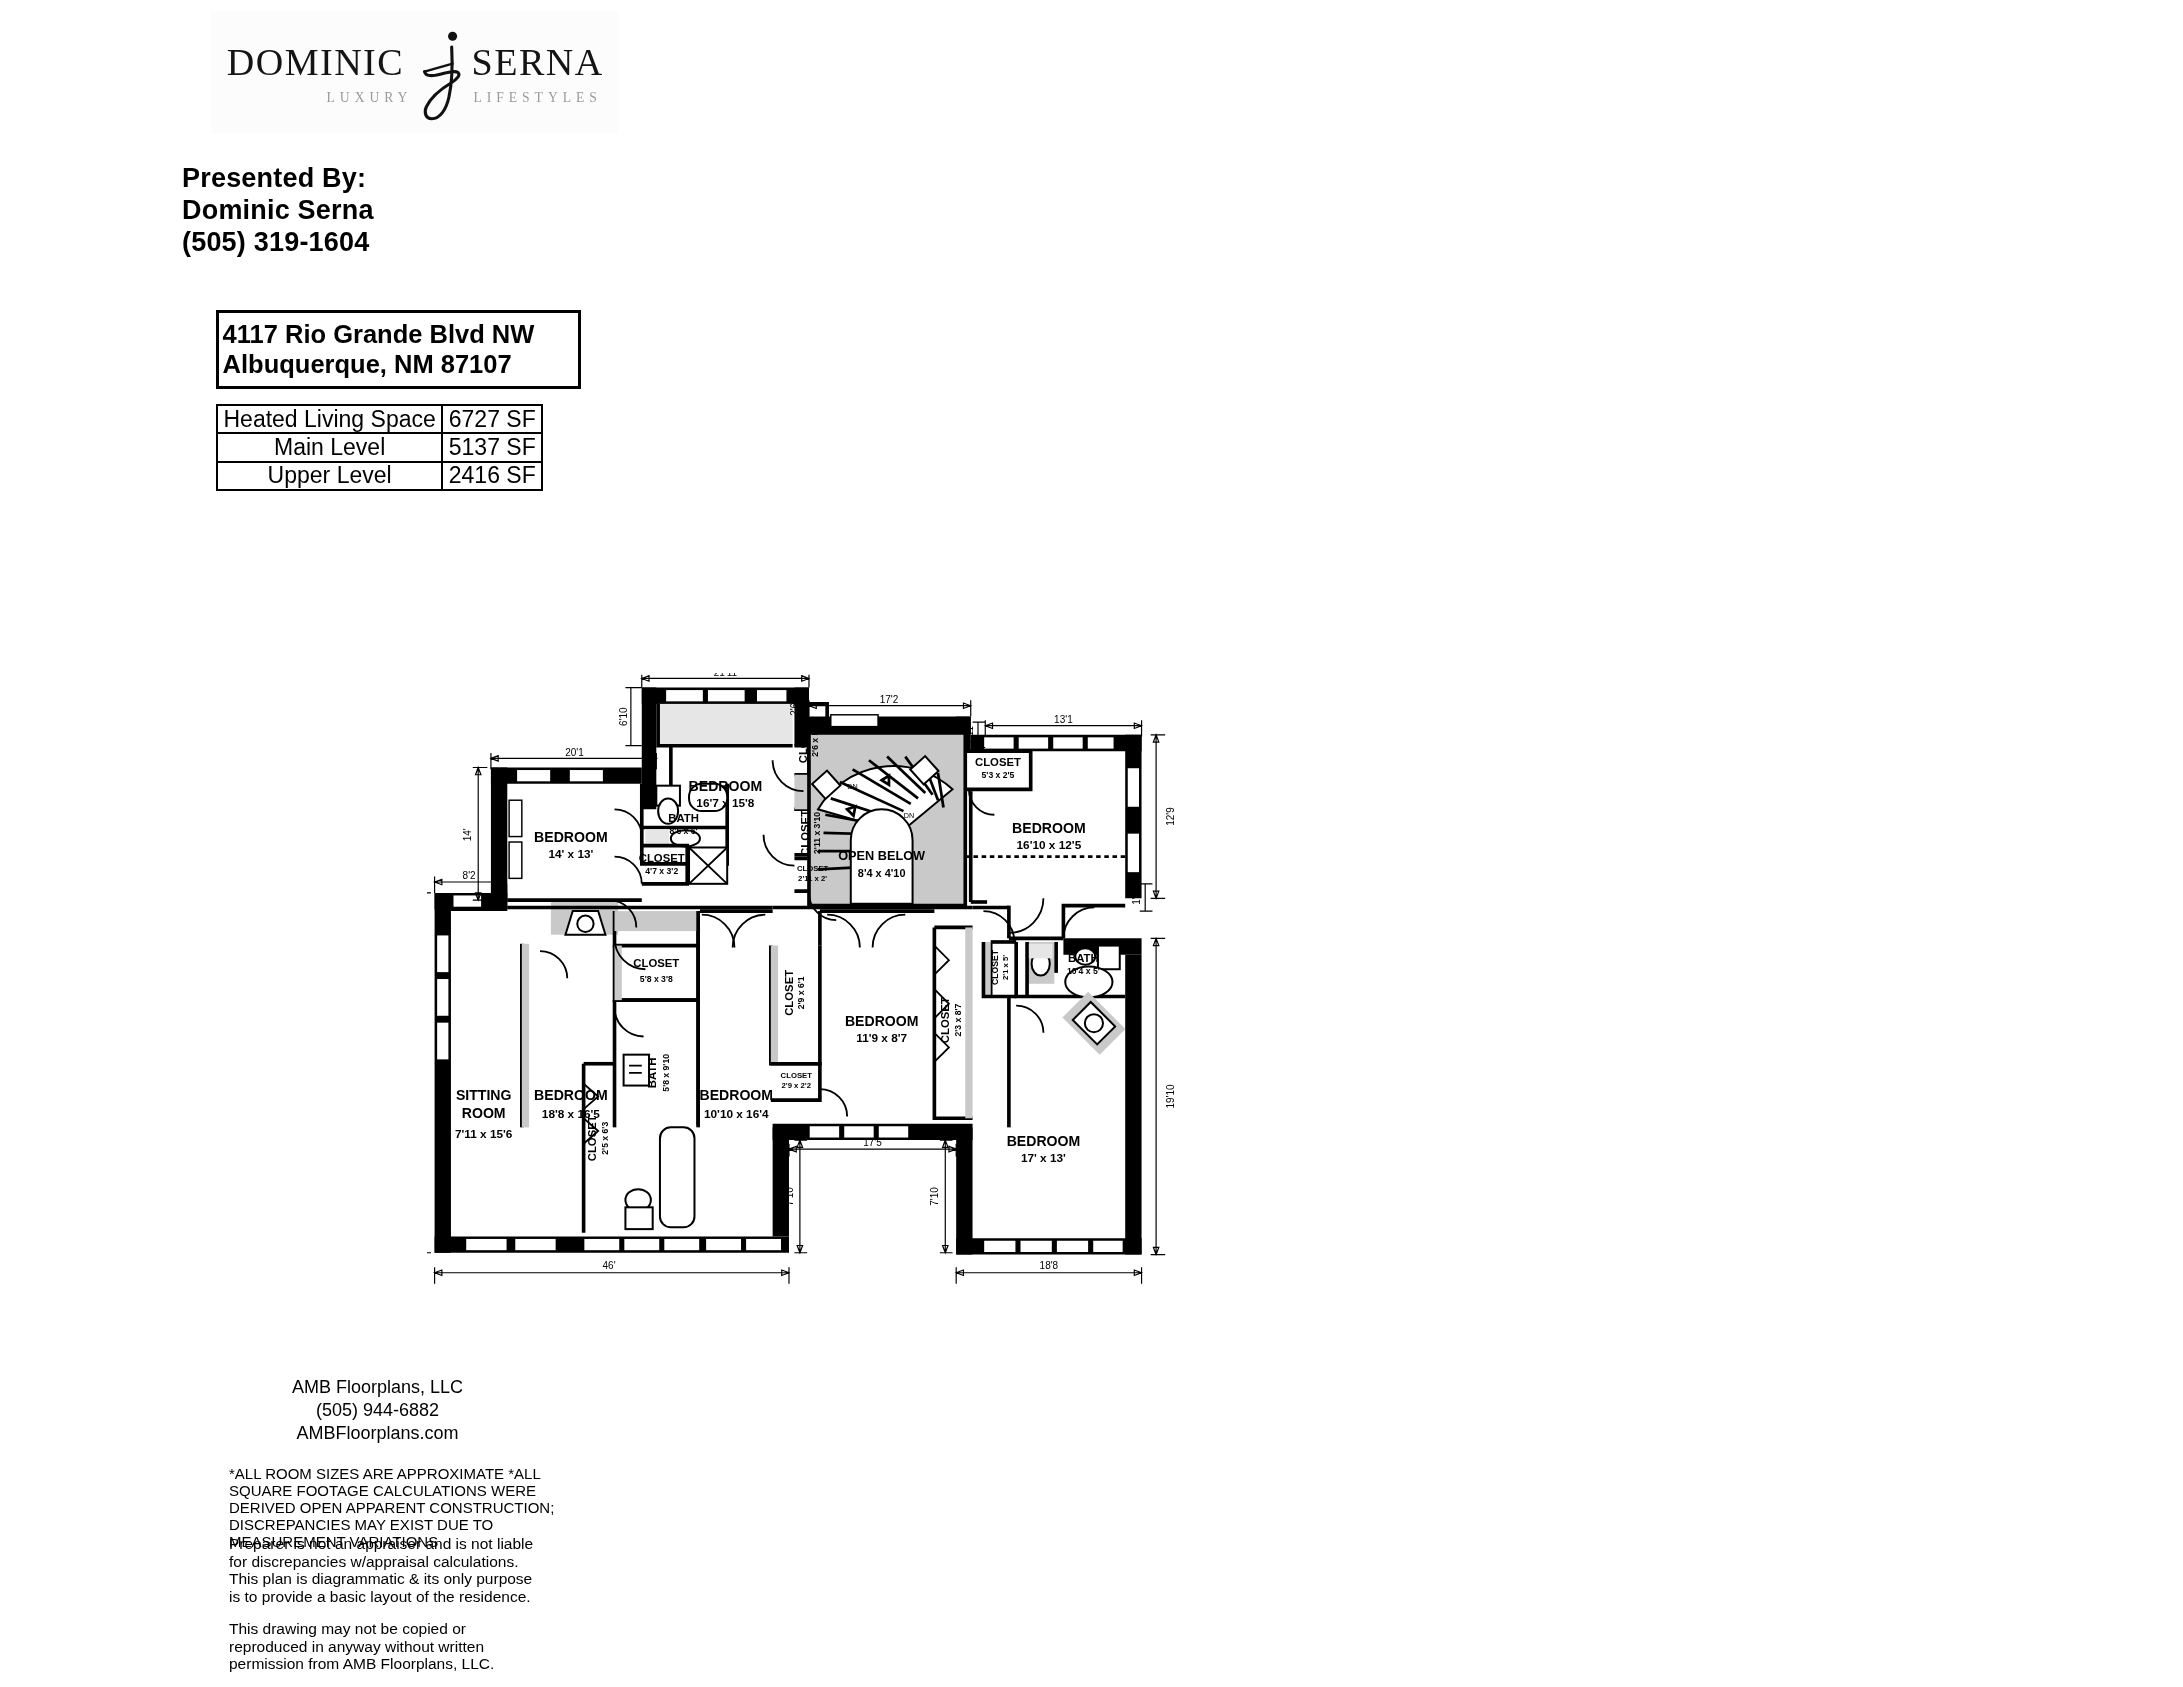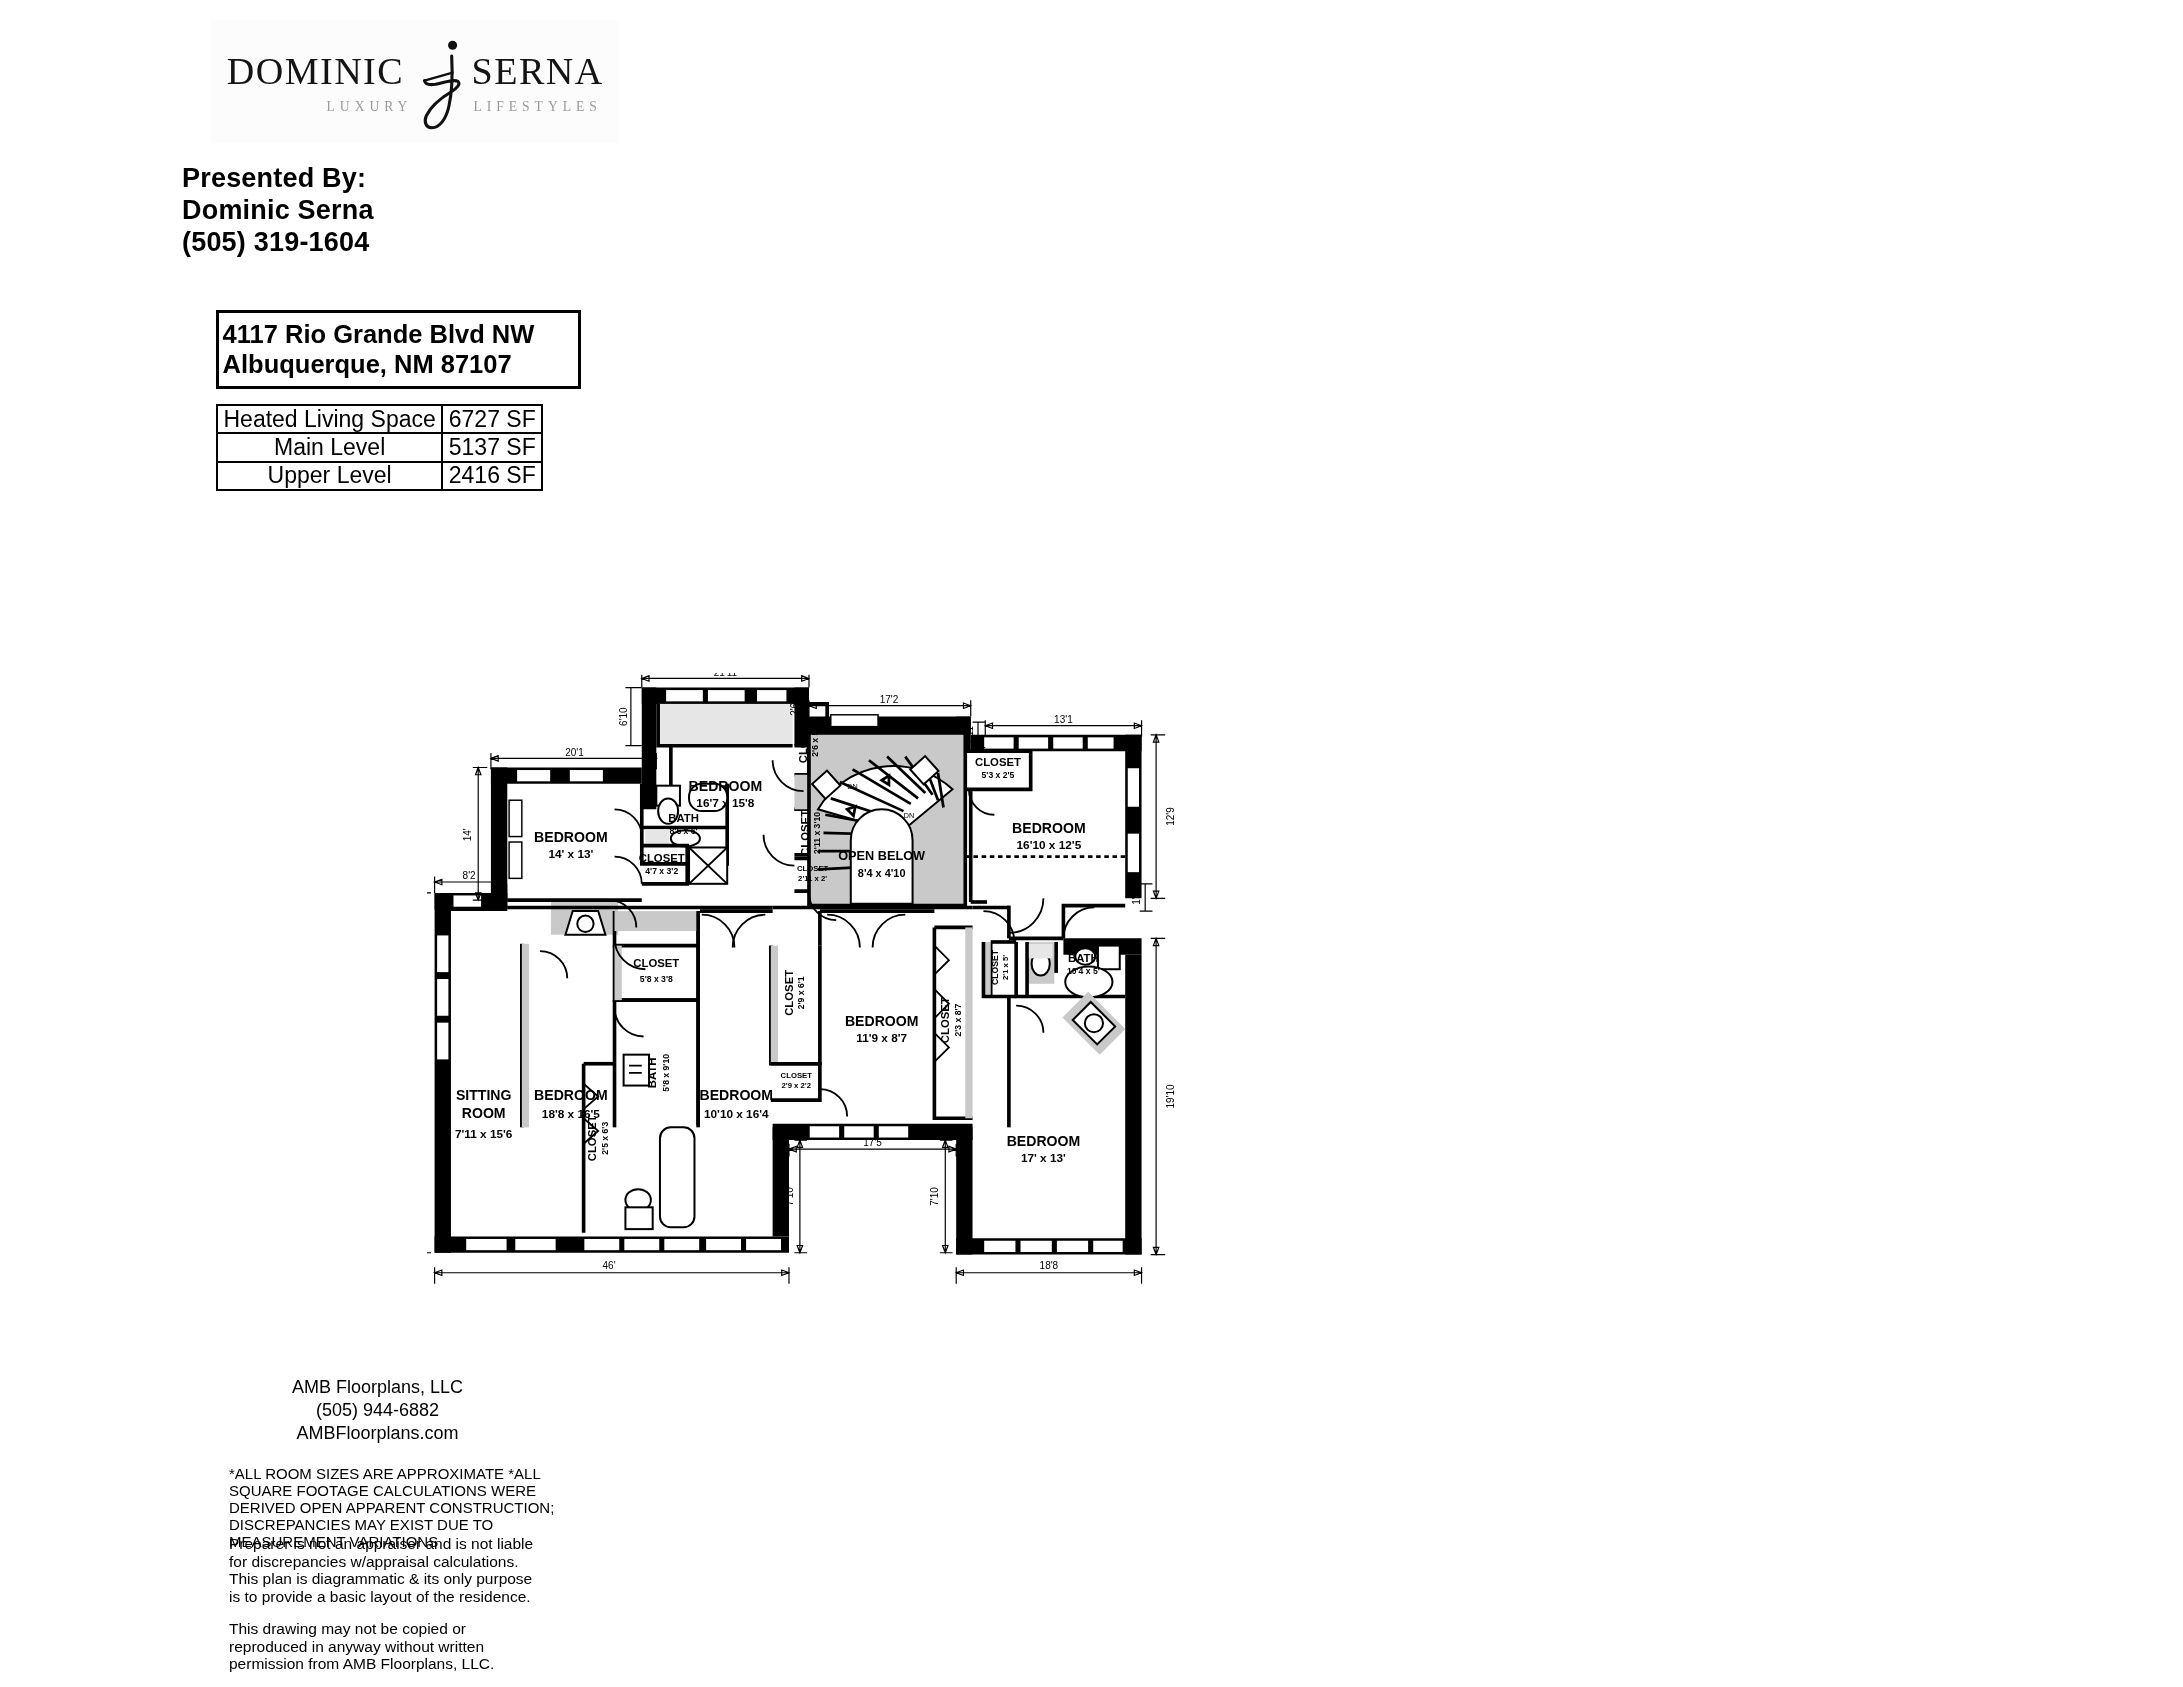--- a/index.html
+++ b/index.html
@@ -1,20 +1,20 @@
 <!DOCTYPE html>
 <html style="font-size:14.5px"><head>
 <meta charset="utf-8">
 <style>
   html,body{margin:0;padding:0;background:#ffffff;}
   body{width:2184px;height:1687px;position:relative;font-family:"Liberation Sans",sans-serif;color:#000;}
   #sheet{position:absolute;inset:0;background:#fff;}
 
   
-  #logo-box{position:absolute;left:211px;top:20px;width:407px;height:123px;background:#fcfcfc;display:flex;align-items:center;justify-content:center;}
+  #logo-box{position:absolute;left:211px;top:11px;width:407px;height:123px;background:#fcfcfc;display:flex;align-items:center;justify-content:center;}
   #logo-svg{display:block;}
 
   #presented{position:absolute;left:182px;top:162px;width:473px;text-align:left;
              font-weight:bold;font-size:27px;line-height:32px;letter-spacing:0.2px;}
 
   #address-box{position:absolute;left:216px;top:310px;width:365px;border:3.6px solid #000;
                box-sizing:border-box;padding:5.5px 3.6px 7.3px;text-align:left;}
   #address-box div{font-weight:bold;font-size:25.5px;line-height:30px;white-space:nowrap;}
 
   #sf-table{position:absolute;left:216px;top:404px;width:322px;border-collapse:collapse;}

